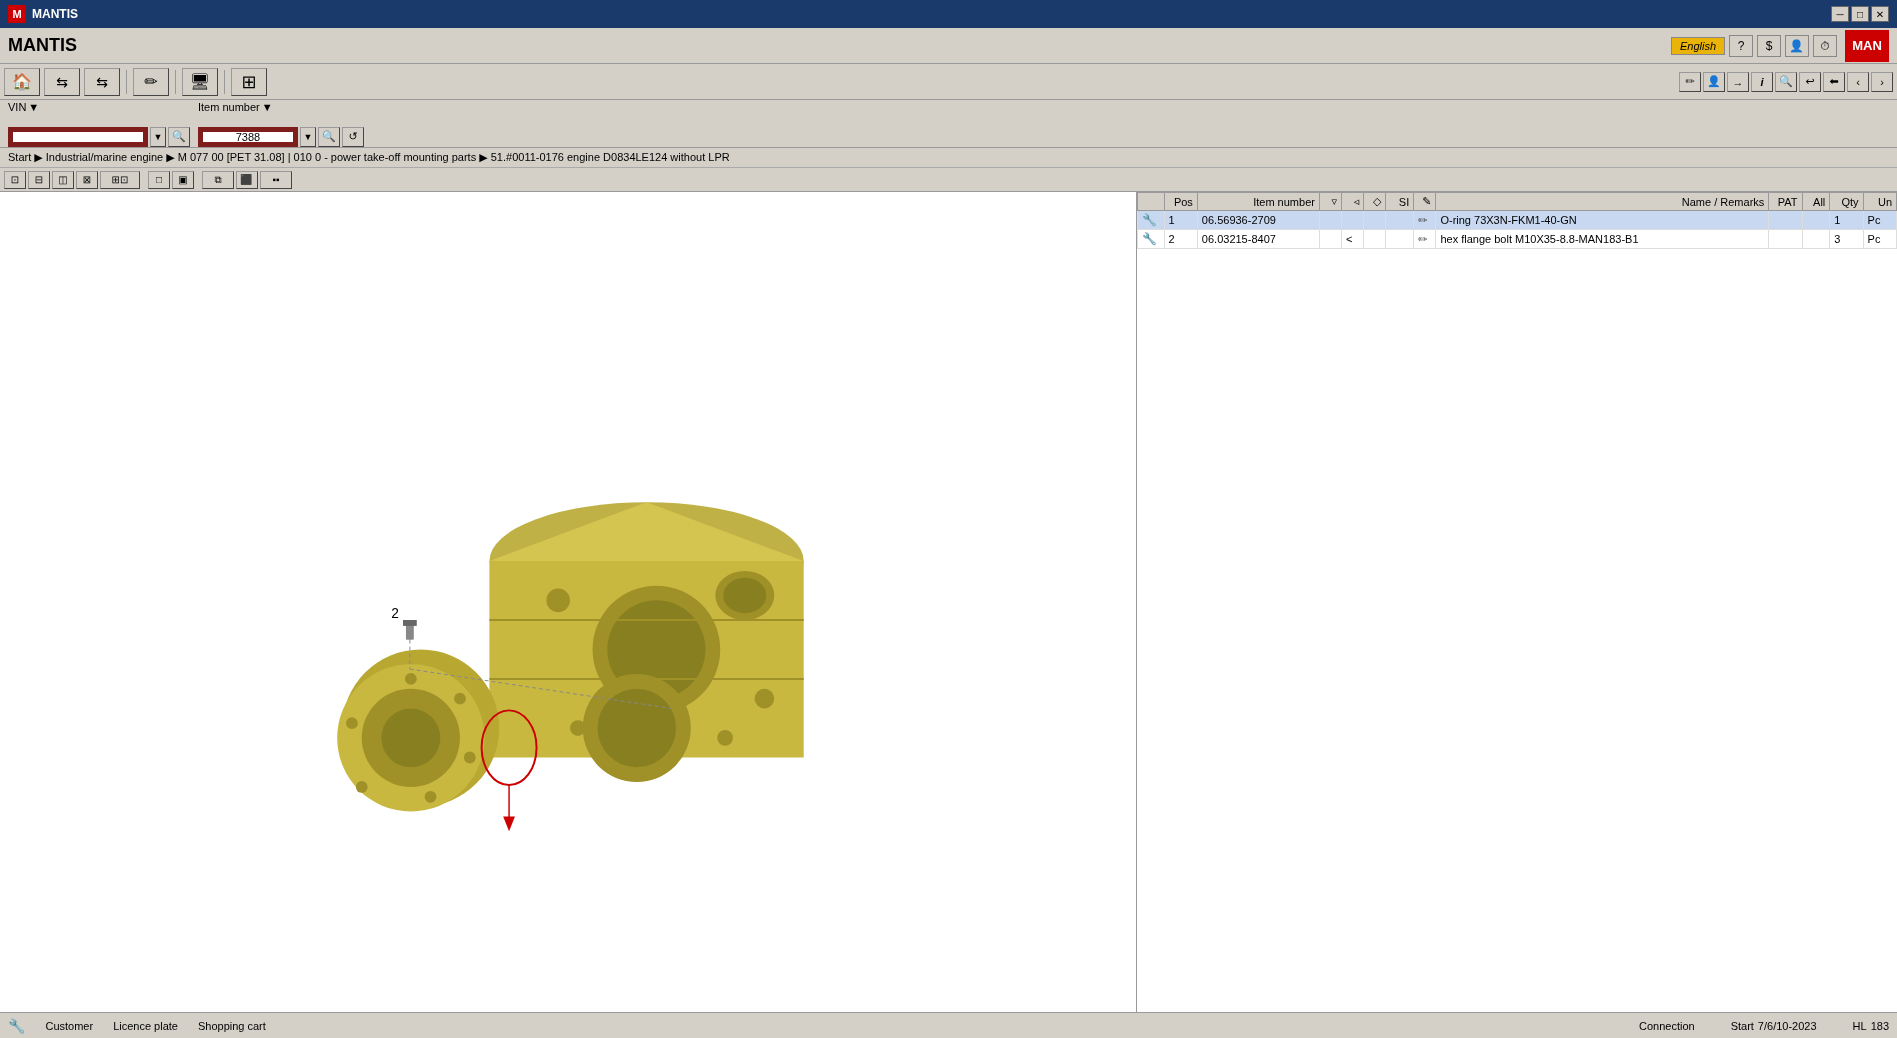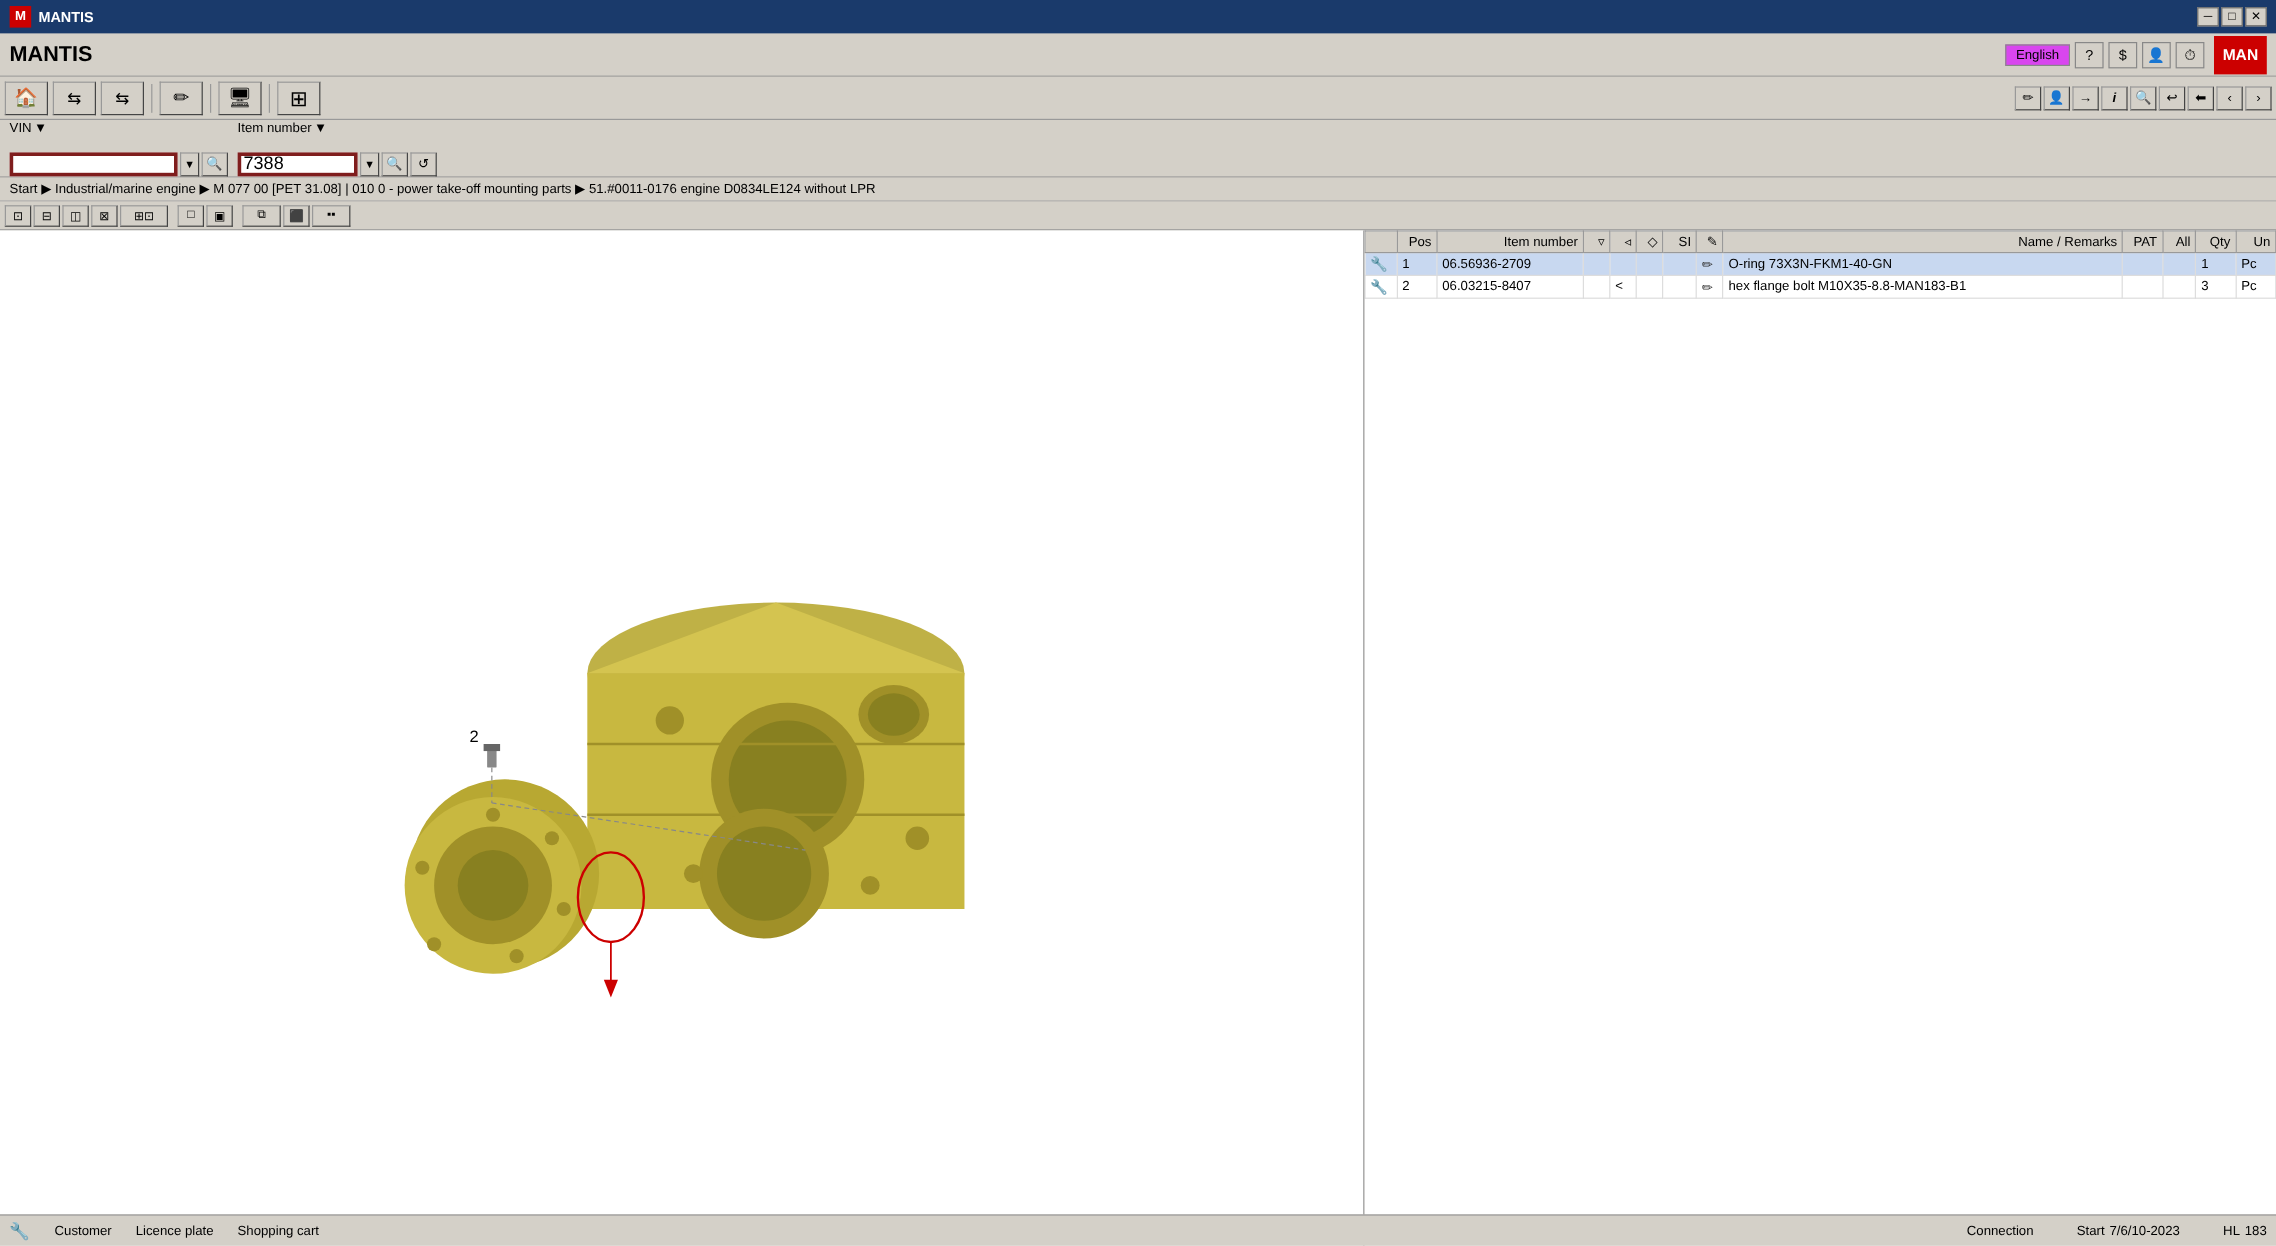--- a/index.html
+++ b/index.html
@@ -27,25 +27,26 @@
       display: flex;
       align-items: center;
       gap: 4px;
     }
     #top-right {
       display: flex;
       align-items: center;
       gap: 4px;
     }
     .lang-btn {
-      background: #d946ef;
+      background: #eab308;
       border: 1px solid #888;
       padding: 2px 8px;
       font-size: 11px;
       cursor: pointer;
+      font-style: italic;
     }
     .icon-btn {
       background: #d4d0c8;
       border: 1px solid #888;
       width: 24px;
       height: 22px;
       display: flex;
       align-items: center;
       justify-content: center;
       cursor: pointer;
@@ -100,25 +101,26 @@
       display: flex;
       align-items: center;
       gap: 2px;
     }
     .search-input-row {
       display: flex;
       align-items: center;
       gap: 2px;
     }
     .search-input {
-      border: 3px solid #7f1d1d;
+      border: 5px solid #7f1d1d;
       background: white;
       height: 20px;
-      font-size: 15px;
+      font-size: 11px;
       padding: 0 2px;
+      text-align: center;
     }
     .search-input-vin { width: 140px; }
     .search-input-item { width: 100px; }
     .dropdown-arrow {
       background: #d4d0c8;
       border: 1px outset #999;
       width: 16px;
       height: 20px;
       display: flex;
       align-items: center;

